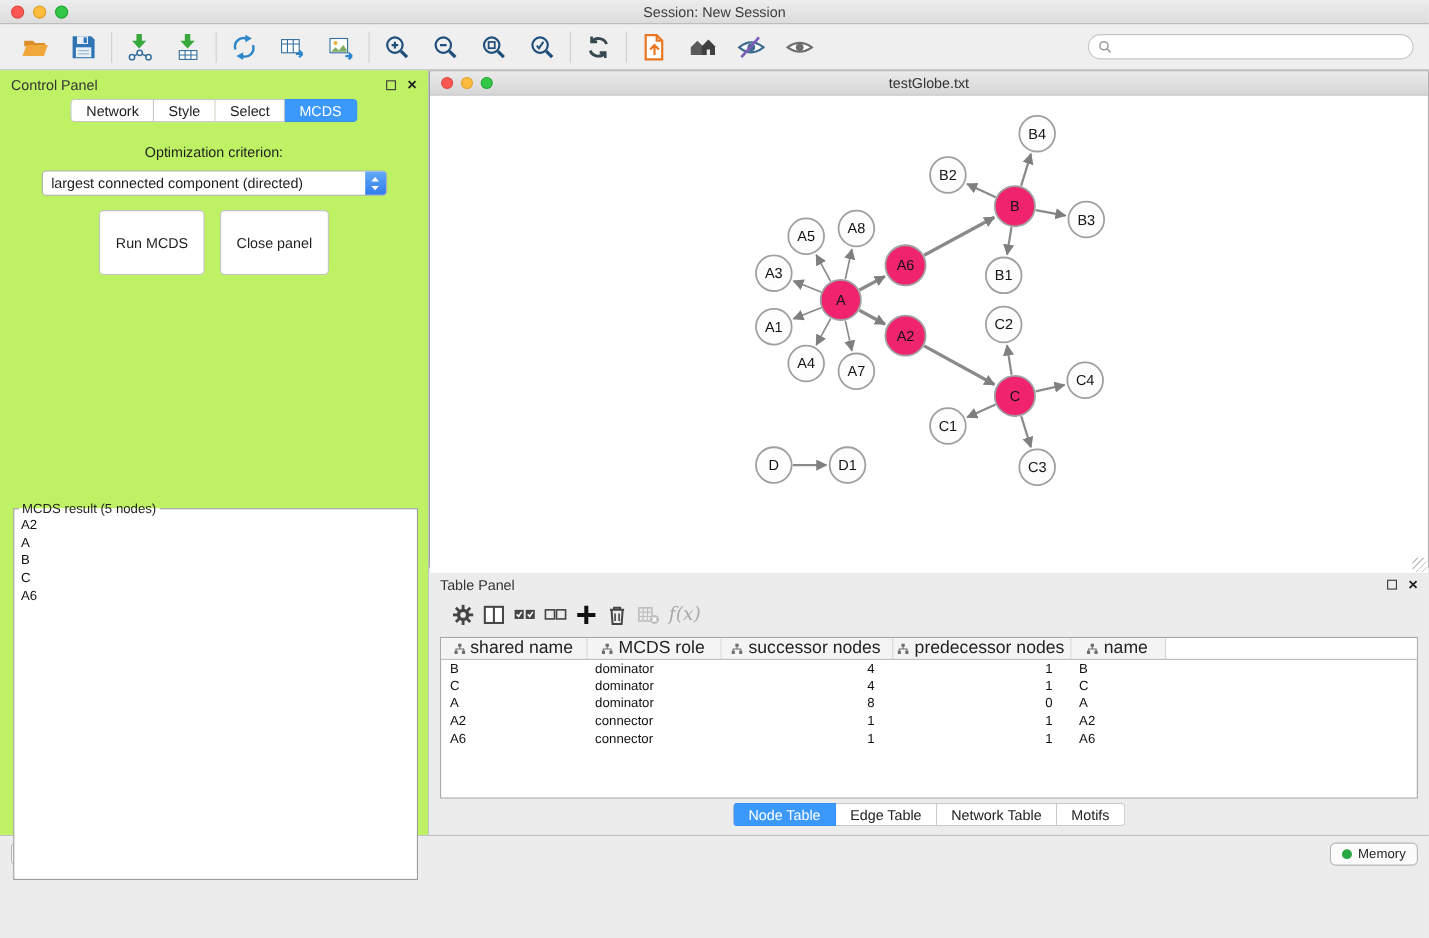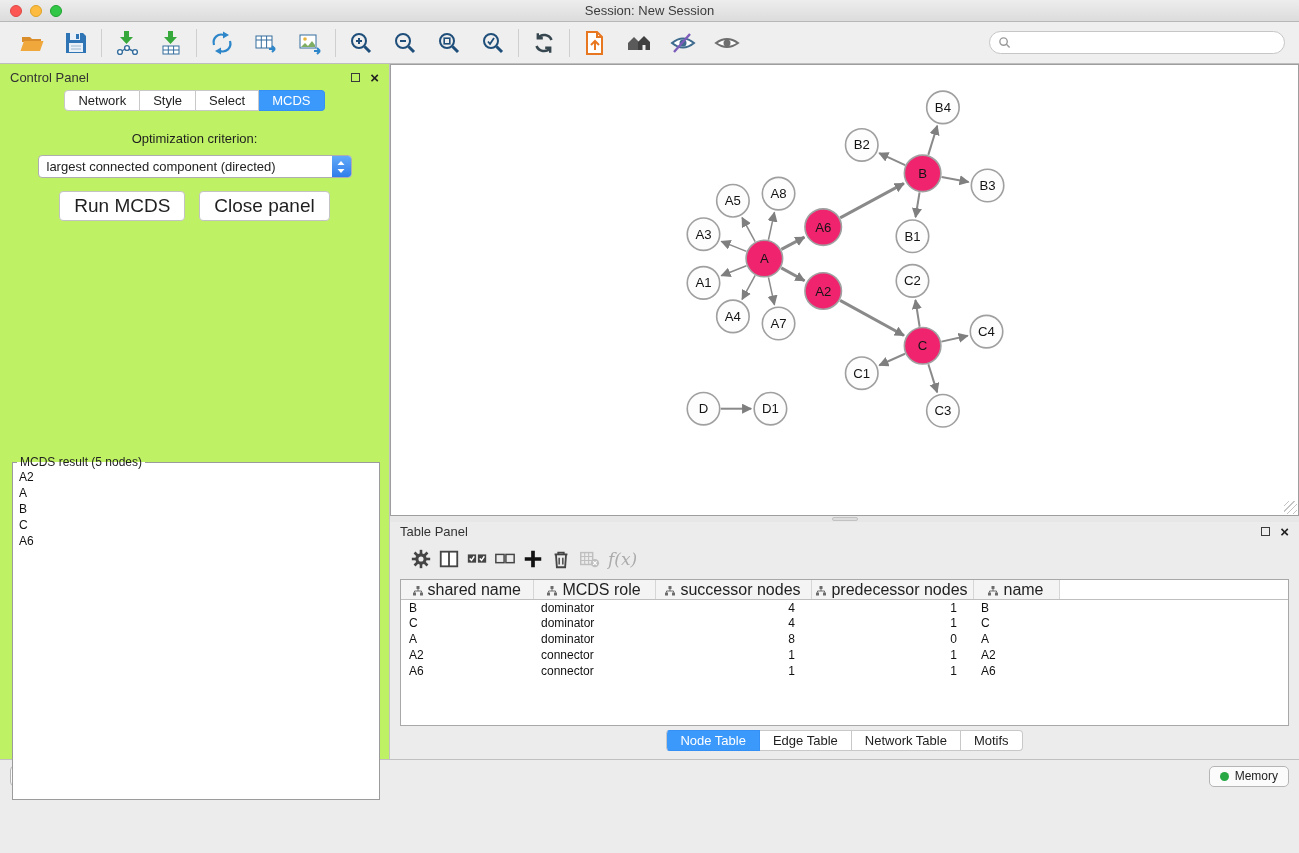--- a/index.html
+++ b/index.html
@@ -77,21 +77,21 @@
     border:1px solid #AEAEAE; border-radius:4px; display:flex; align-items:center; overflow:hidden;
   }
   .combo-text { flex:1; font-size:13px; padding:0 8px; white-space:nowrap; overflow:hidden; }
   .combo-stepper {
     width:19px; height:23px; background:linear-gradient(#64ACFA,#2D7BEA);
     display:flex; align-items:center; justify-content:center; border-radius:0 3px 3px 0;
   }
   .btn-row { display:flex; justify-content:center; gap:14px; margin-top:13px; }
   .mac-btn {
     background:#fff; border:1px solid #C3C3C3; border-radius:4px;
-    padding:3px 14px; font-size:19px; color:#1F1F1F;
+    padding:21px 14px; font-size:13px; color:#1F1F1F;
     font-family:"Liberation Sans", sans-serif;
   }
   .result-box {
     position:absolute; top:391px; left:12px; right:9px; height:345px;
     border:1px solid #9B9B9B; background:#fff;
   }
   .result-box legend { font-size:12px; color:#1F1F1F; margin-left:4px; padding:0 3px; }
   .result-item { font-size:12px; line-height:16px; padding-left:6px; color:#111; }
 
   
@@ -347,20 +347,28 @@
             <div class="result-item">B</div>
             <div class="result-item">C</div>
             <div class="result-item">A6</div>
           </div>
       </fieldset>
     </div>
 
     <div class="right-area">
 
       <div class="network-window">
+        <div class="net-titlebar">
+          <div class="traffic">
+            <span class="tl red"></span>
+            <span class="tl yellow"></span>
+            <span class="tl green"></span>
+          </div>
+          <div class="net-title">testGlobe.txt</div>
+        </div>
         <div class="net-canvas">
           <svg id="graph-svg" viewBox="0 0 894 428" preserveAspectRatio="xMidYMid meet">
             <defs>
               <marker id="arrowhead" markerUnits="userSpaceOnUse" markerWidth="12" markerHeight="12" refX="9" refY="5" orient="auto">
                 <path d="M0 0 L10 5 L0 10 z" fill="#7F7F7F"></path>
               </marker>
             </defs>
           <line x1="350.35894287318007" y1="190.05642285072798" x2="325.64105712681993" y2="199.94357714927202" stroke="#8A8A8A" stroke-width="1.5" marker-end="url(#arrowhead)"></line>
               <line x1="350.35894287318007" y1="175.94357714927202" x2="325.64105712681993" y2="166.05642285072798" stroke="#8A8A8A" stroke-width="1.5" marker-end="url(#arrowhead)"></line>
               <line x1="358.9223330087103" y1="199.6911941452746" x2="346.0776669912897" y2="223.3088058547254" stroke="#8A8A8A" stroke-width="1.5" marker-end="url(#arrowhead)"></line>

